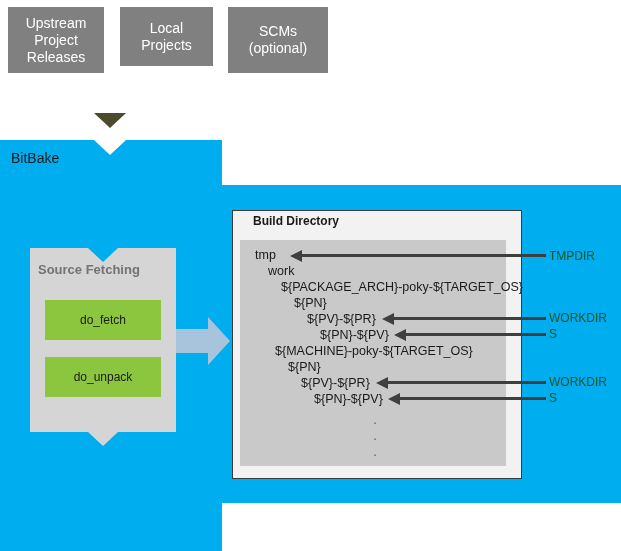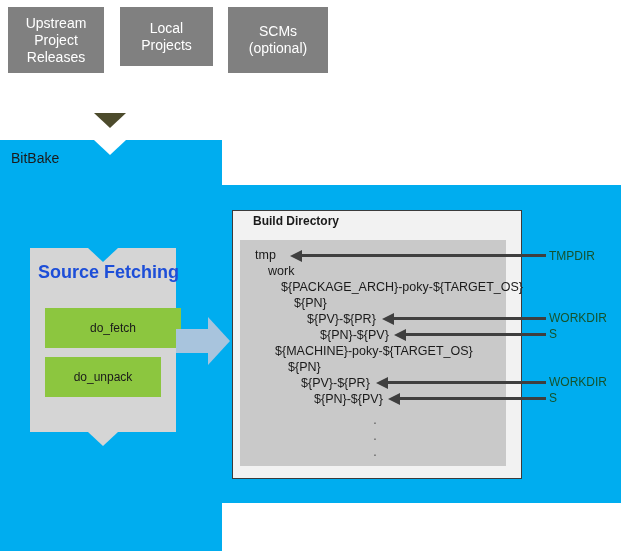--- a/index.html
+++ b/index.html
@@ -72,22 +72,22 @@
     border-left: 16px solid transparent;
     border-right: 16px solid transparent;
     border-top: 15px solid #ffffff;
   }
 
   
   .fetch-panel {
     background: #d5d5d5;
   }
   .fetch-title {
-    color: #1d4ed8;
-    font-size: 18px;
+    color: #737373;
+    font-size: 13px;
     font-weight: bold;
   }
   .task-box {
     background: #8cc63f;
     color: #1a1a1a;
     font-size: 12px;
     display: flex;
     align-items: center;
     justify-content: center;
     box-sizing: border-box;
@@ -194,21 +194,21 @@
   <div class="abs notch-olive-down" style="left:94px; top:113px;"></div>
 
   <div class="abs fetch-panel" style="left:30px; top:248px; width:146px; height:184px;"></div>
 
   <div class="abs notch-panel-top" style="left:88px; top:248px;"></div>
 
   <div class="abs notch-panel-bottom" style="left:88px; top:432px;"></div>
 
   <div class="abs fetch-title" style="left:38px; top:262px;">Source Fetching</div>
 
-  <div class="abs task-box" style="left:45px; top:308px; width:136px; height:40px;">
+  <div class="abs task-box" style="left:45px; top:300px; width:116px; height:40px;">
     <span>do_fetch</span>
   </div>
   <div class="abs task-box" style="left:45px; top:357px; width:116px; height:40px;">
     <span>do_unpack</span>
   </div>
 
   <div class="abs block-arrow-shaft" style="left:176px; top:329px; width:32px; height:24px;"></div>
   <div class="abs block-arrow-head" style="left:208px; top:317px;"></div>
 
   <div class="abs build-card" style="left:232px; top:210px; width:290px; height:269px;"></div>

